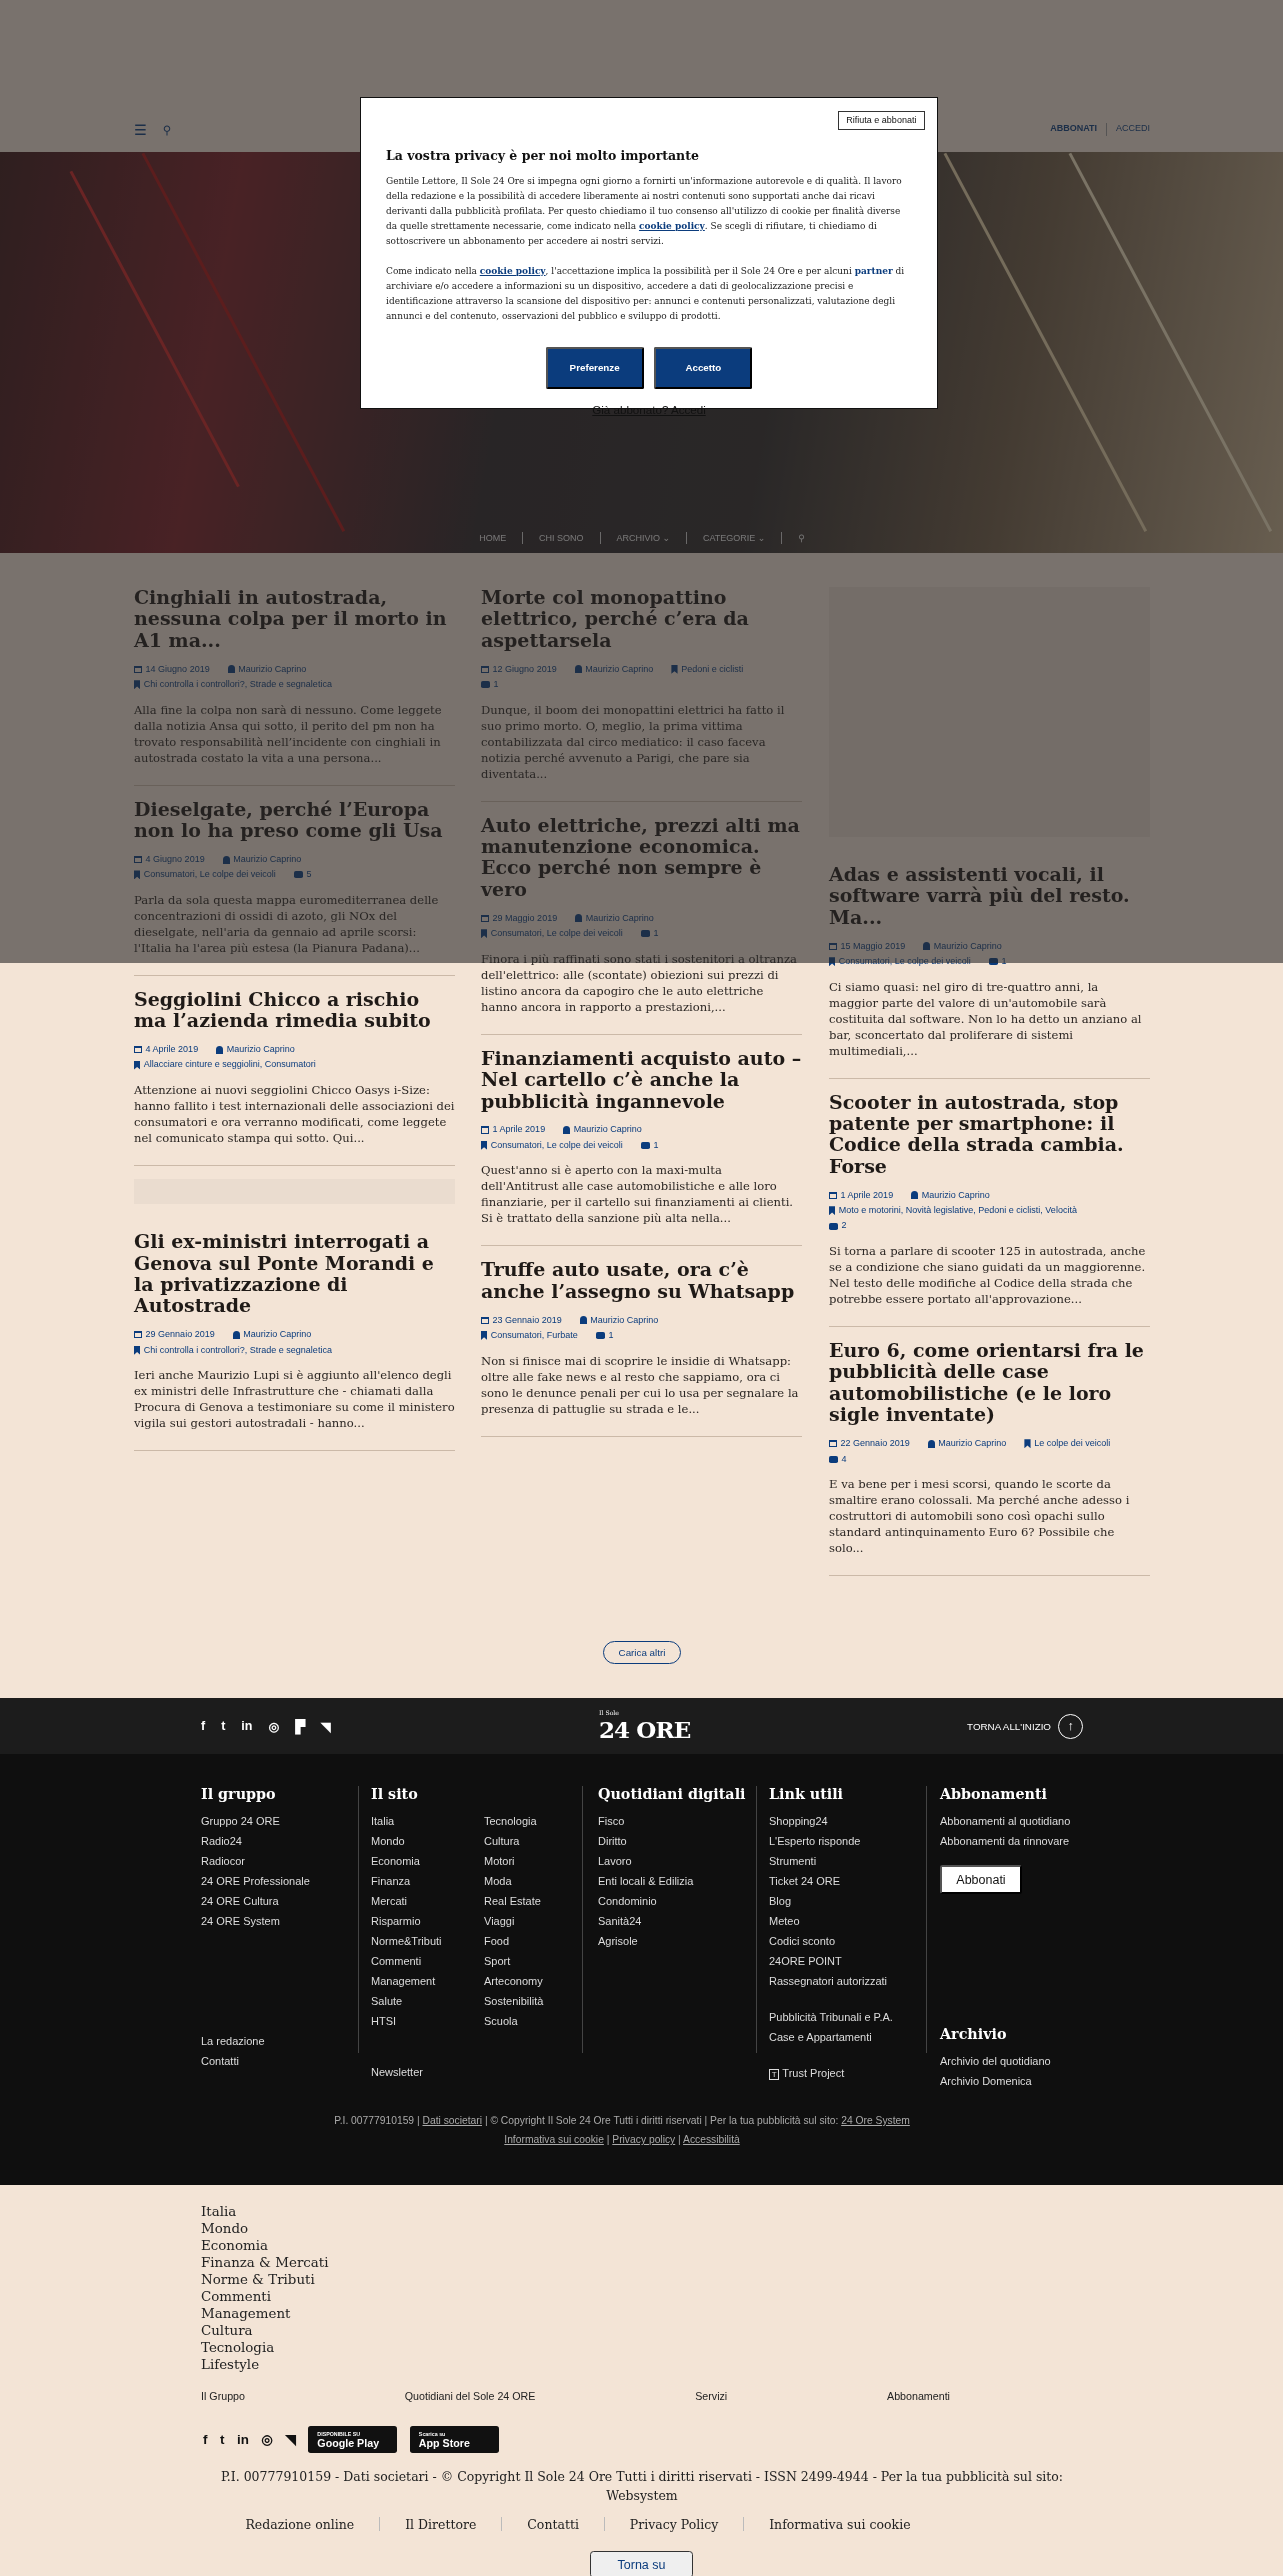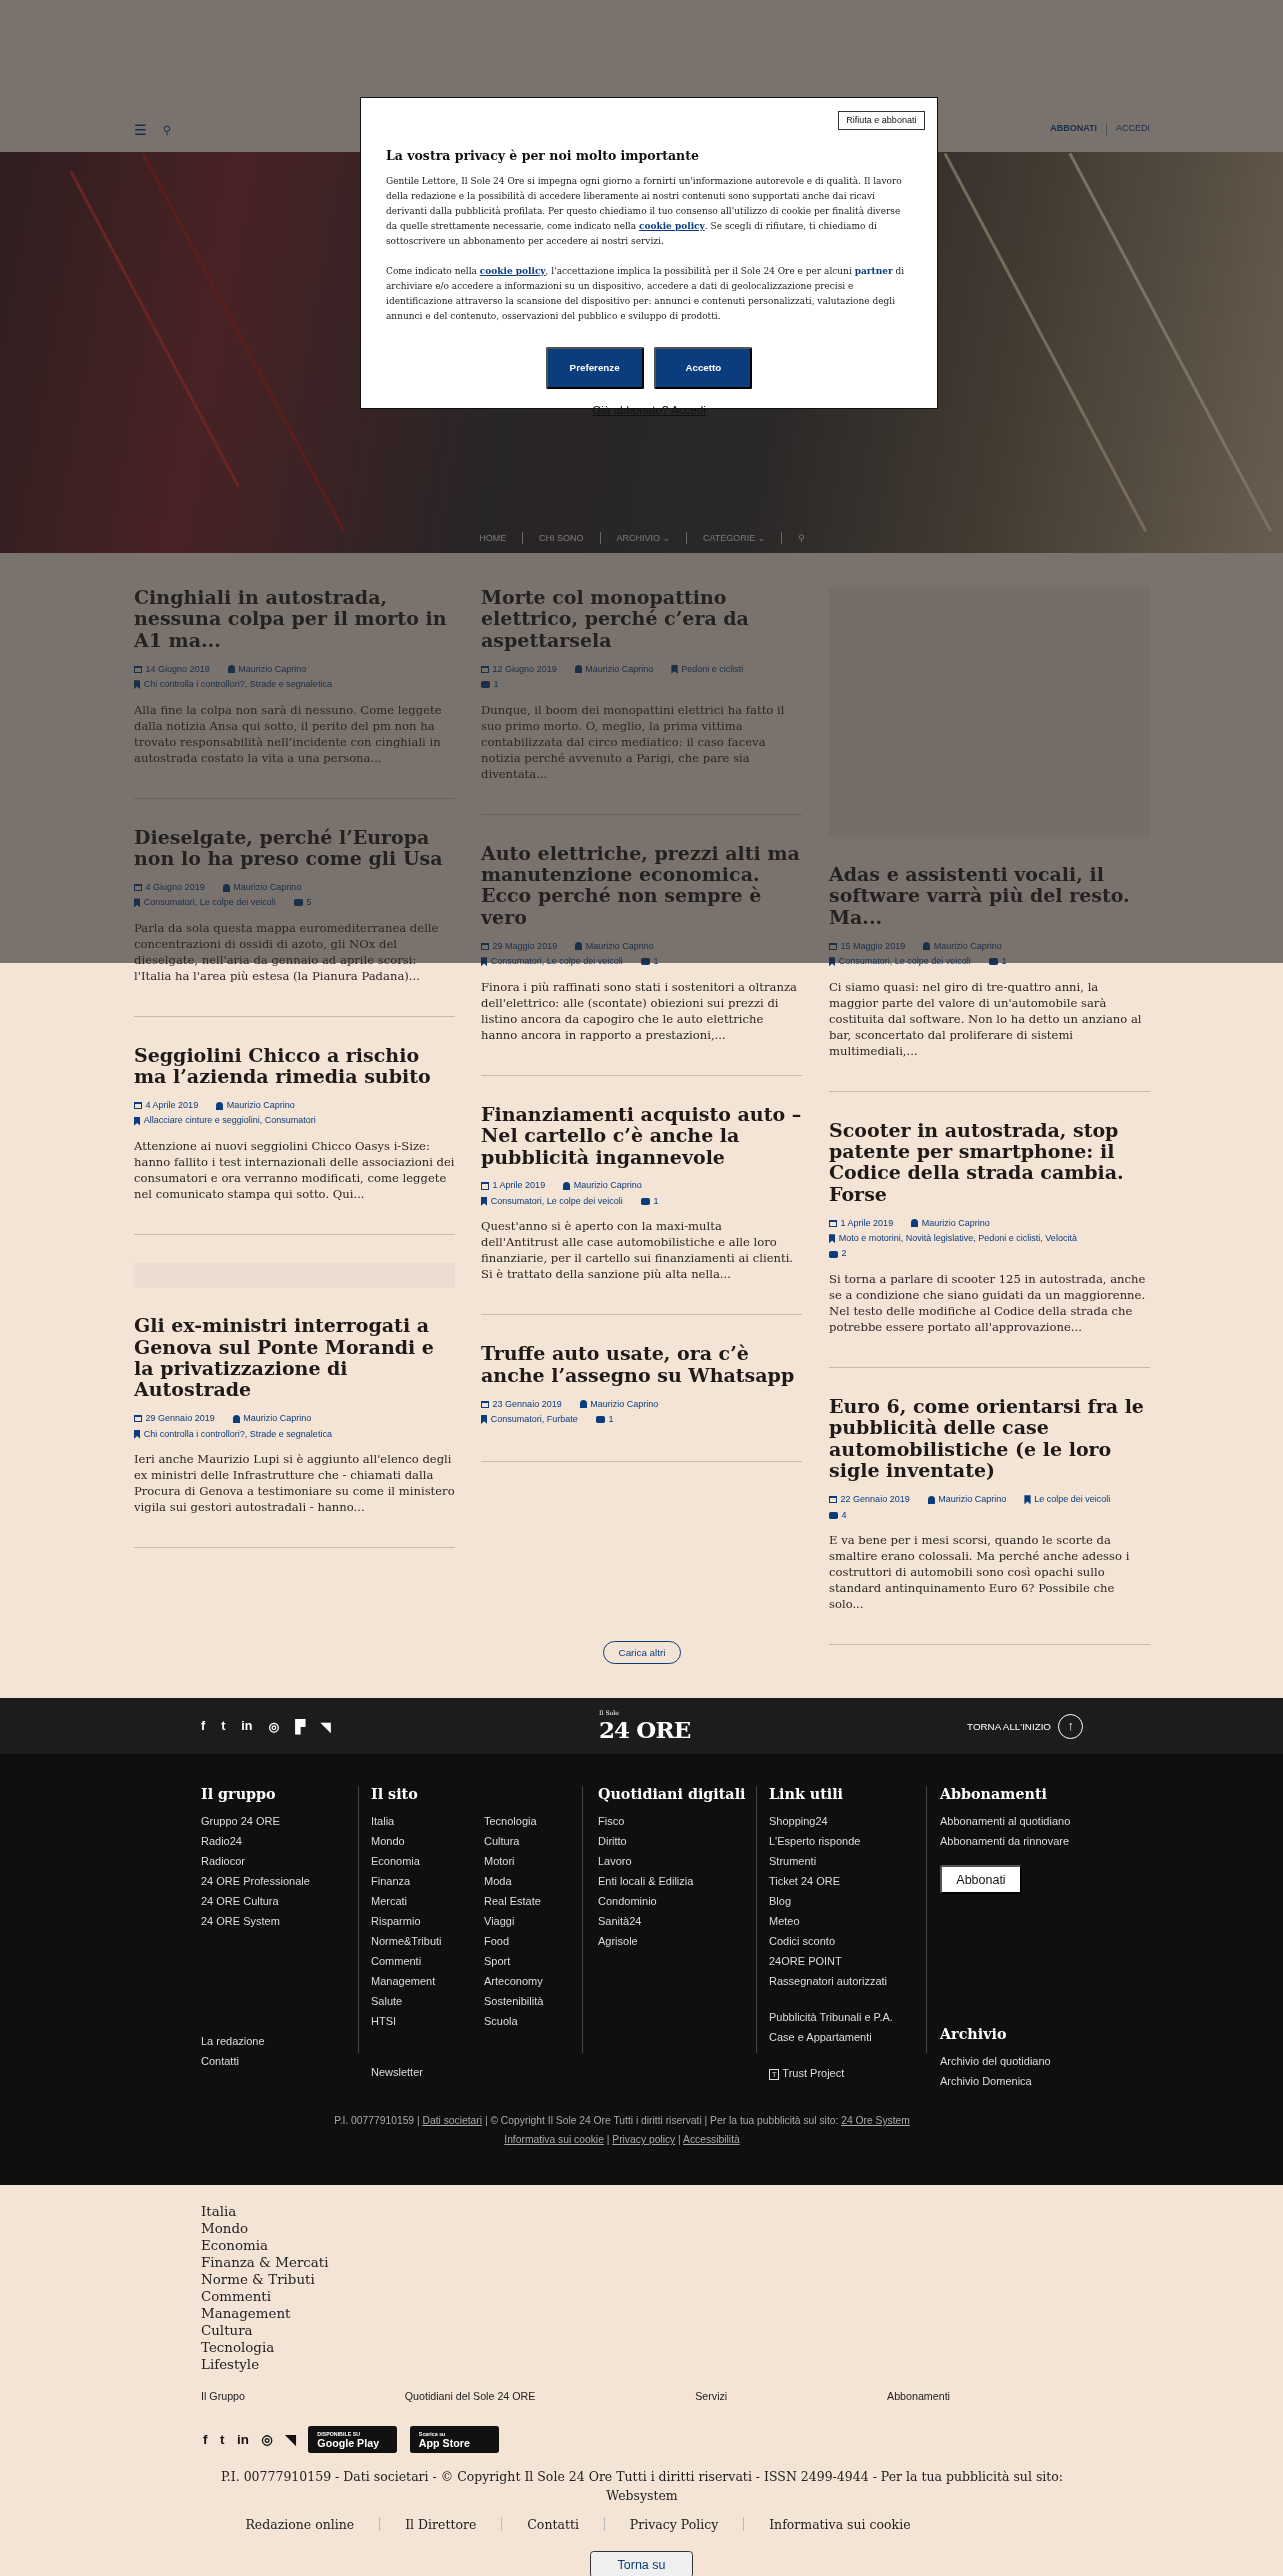--- a/index.html
+++ b/index.html
@@ -11,21 +11,21 @@
 .topbar .left{display:flex;gap:16px;align-items:center}
 .topbar .right{margin-left:auto;display:flex;gap:9px;font-size:9px;font-weight:bold}
 .topbar .right span{color:#0b3c7d}
 .topbar .right .sep{width:0.9px;height:12.5px;background:#999}
 .hero{position:absolute;left:0;top:152px;width:1284px;height:401px;background:linear-gradient(100deg,#3a1416 0%,#7a1c24 18%,#2a2326 40%,#2d2a2a 60%,#6e5b45 78%,#c8b28f 100%);overflow:hidden}
 .hero .streak{position:absolute;height:2.7px;transform:rotate(62deg);transform-origin:left}
 .heronav{position:absolute;left:0;bottom:9px;width:100%;display:flex;justify-content:center;gap:16px;font-size:9px;color:#eee;align-items:center}
 .heronav .sep{width:0.9px;height:12.5px;background:#ccc}
 
 .col{position:absolute;width:321px}
-.art{border-bottom:0.9px solid #cbb9a8;padding-bottom:32px;margin-bottom:28px}
+.art{border-bottom:0.9px solid #cbb9a8;padding-bottom:19px;margin-bottom:13px}
 .art h2{font-family:"DejaVu Serif",serif;font-size:19px;line-height:21.4px;font-weight:bold;color:#1f1a17;margin-bottom:12.5px}
 .meta{font-size:9px;color:#0b3c7d;display:flex;flex-wrap:wrap;gap:5.3px 18px;margin-bottom:5.3px;align-items:center}
 .meta .ic{display:inline-block;width:8px;height:7.1px;background:#0b3c7d;margin-right:3.6px;vertical-align:middle}
 .meta .ic.cal{background:none;border:1.3px solid #0b3c7d;border-top-width:2.7px}
 .meta .ic.user{border-radius:3.6px 3.6px 0 0;width:7.1px;height:8px}
 .meta .ic.tag{width:6.2px;height:9px;clip-path:polygon(0 0,100% 0,100% 100%,50% 70%,0 100%)}
 .meta .ic.com{border-radius:1.8px;width:9px;height:7.1px}
 .art p{font-family:"DejaVu Serif",serif;font-size:11.6px;line-height:16px;color:#2b2623;margin-top:12.5px}
 .adbox{width:321px;height:250px;background:#e6d8ca;margin-bottom:27px}
 .adbar{width:321px;height:25px;background:#eadccf;margin-bottom:27px}
@@ -193,20 +193,21 @@
   <div class="art">
     <h2>Truffe auto usate, ora c’è anche l’assegno su Whatsapp</h2>
     <div class="meta">
         <span><i class="ic cal"></i><span>23 Gennaio 2019</span></span>
         <span><i class="ic user"></i><span>Maurizio Caprino</span></span>
       </div>
     <div class="meta">
         <span><i class="ic tag"></i><span>Consumatori, Furbate</span></span>
         <span><i class="ic com"></i><span>1</span></span>
       </div>
+    <p>Non si finisce mai di scoprire le insidie di Whatsapp: oltre alle fake news e al resto che sappiamo, ora ci sono le denunce penali per cui lo usa per segnalare la presenza di pattuglie su strada e le...</p>
   </div>
 </div>
 
 <div class="col" style="left:829px;top:587px">
   <div class="adbox"></div>
   <div class="art">
     <h2>Adas e assistenti vocali, il software varrà più del resto. Ma...</h2>
     <div class="meta">
         <span><i class="ic cal"></i><span>15 Maggio 2019</span></span>
         <span><i class="ic user"></i><span>Maurizio Caprino</span></span>

